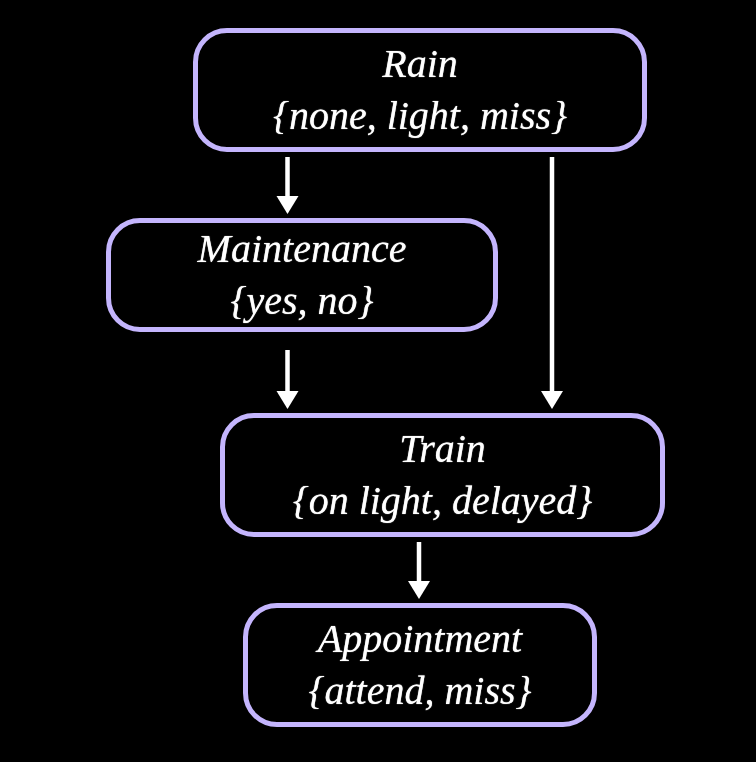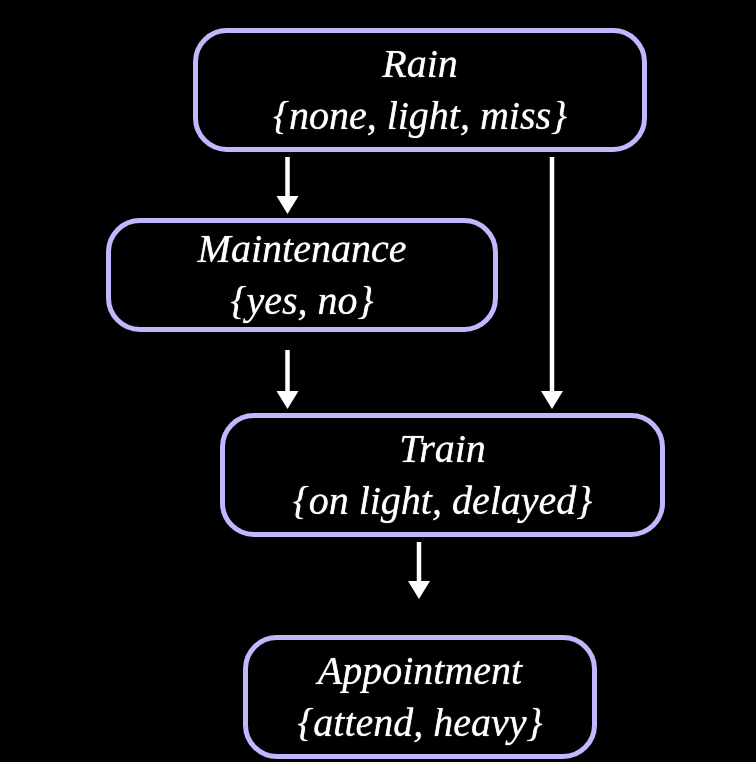--- a/index.html
+++ b/index.html
@@ -44,21 +44,21 @@
     justify-content: center;
     text-align: center;
     font-style: italic;
     font-size: 40px;
     line-height: 1.3;
     text-shadow: 0 0 1px rgba(255,255,255,0.9);
   }
   .node-rain        { left: 193px; top:  28px; width: 454px; height: 124px; }
   .node-maintenance { left:  106px; top: 218px; width: 392px; height: 114px; }
   .node-train       { left: 198px; top: 413px; width: 445px; height: 124px; margin-left: 22px; }
-  .node-appointment { left: 243px; top: 635px; width: 354px; height: 124px; }
+  .node-appointment { left: 243px; top: 603px; width: 354px; height: 124px; }
   .node-label, .node-values {
     white-space: nowrap;
   }
 </style>
 </head>
 <body>
 
 <div class="canvas">
 
   <svg class="edges-layer" viewBox="0 0 756 762" xmlns="http://www.w3.org/2000/svg">
@@ -90,16 +90,16 @@
     <div class="node-values">{yes, no}</div>
   </div>
 
   <div class="node node-train">
     <div class="node-label">Train</div>
     <div class="node-values">{on light, delayed}</div>
   </div>
 
   <div class="node node-appointment">
     <div class="node-label">Appointment</div>
-    <div class="node-values">{attend, heavy}</div>
+    <div class="node-values">{attend, miss}</div>
   </div>
 
 </div>
 
 </body></html>

